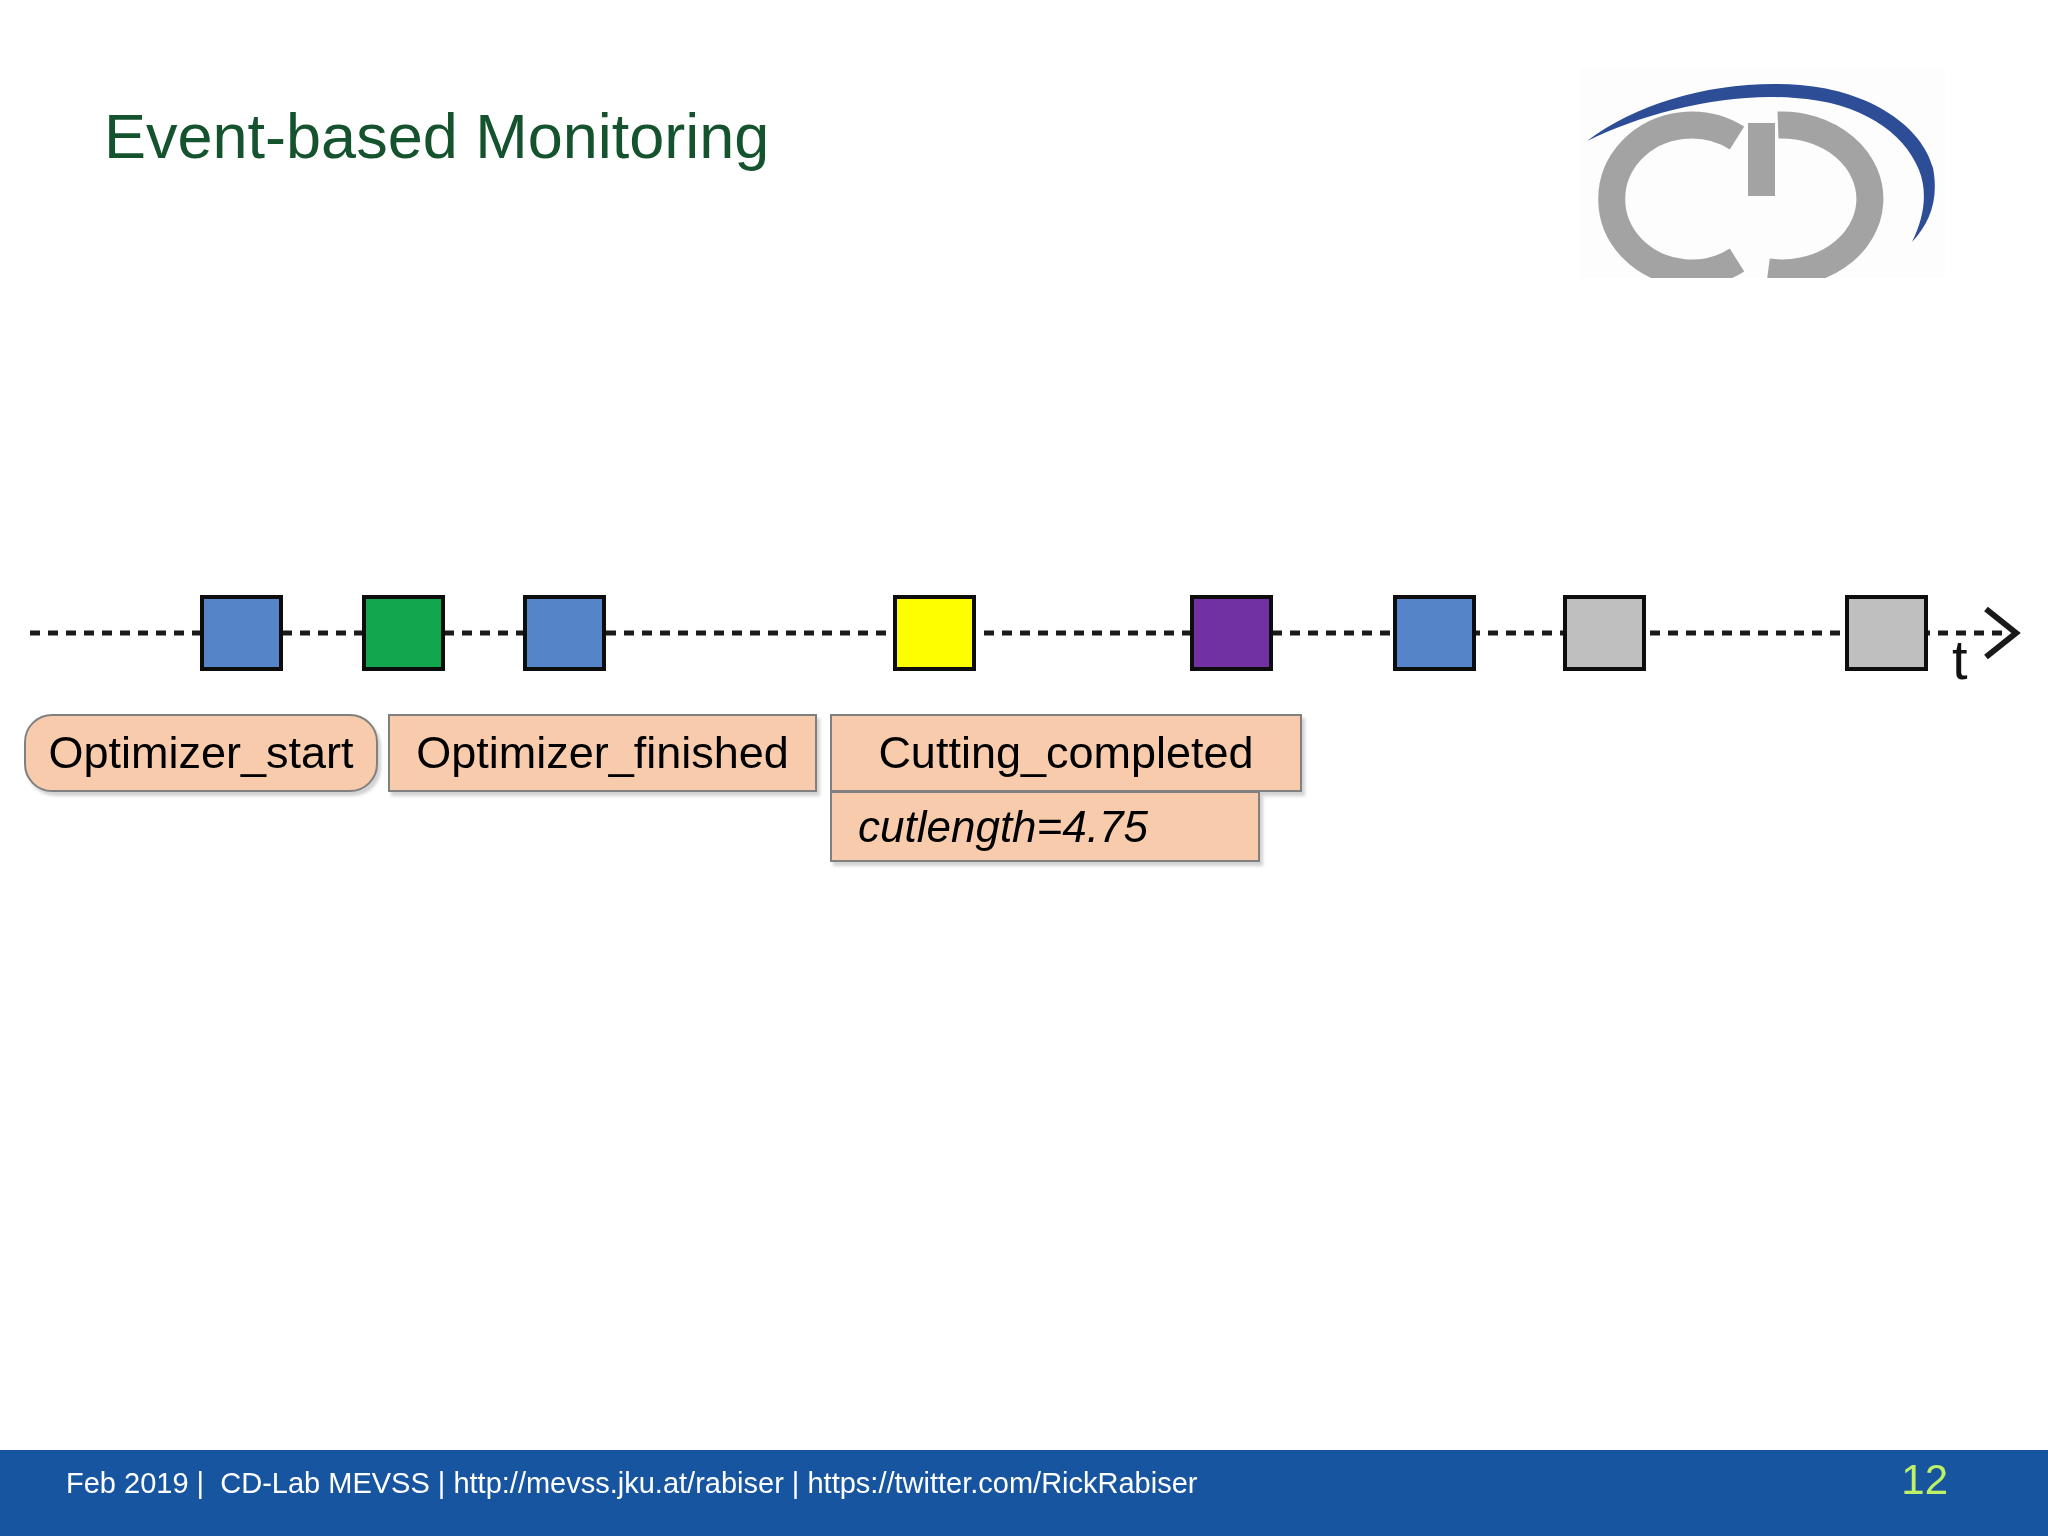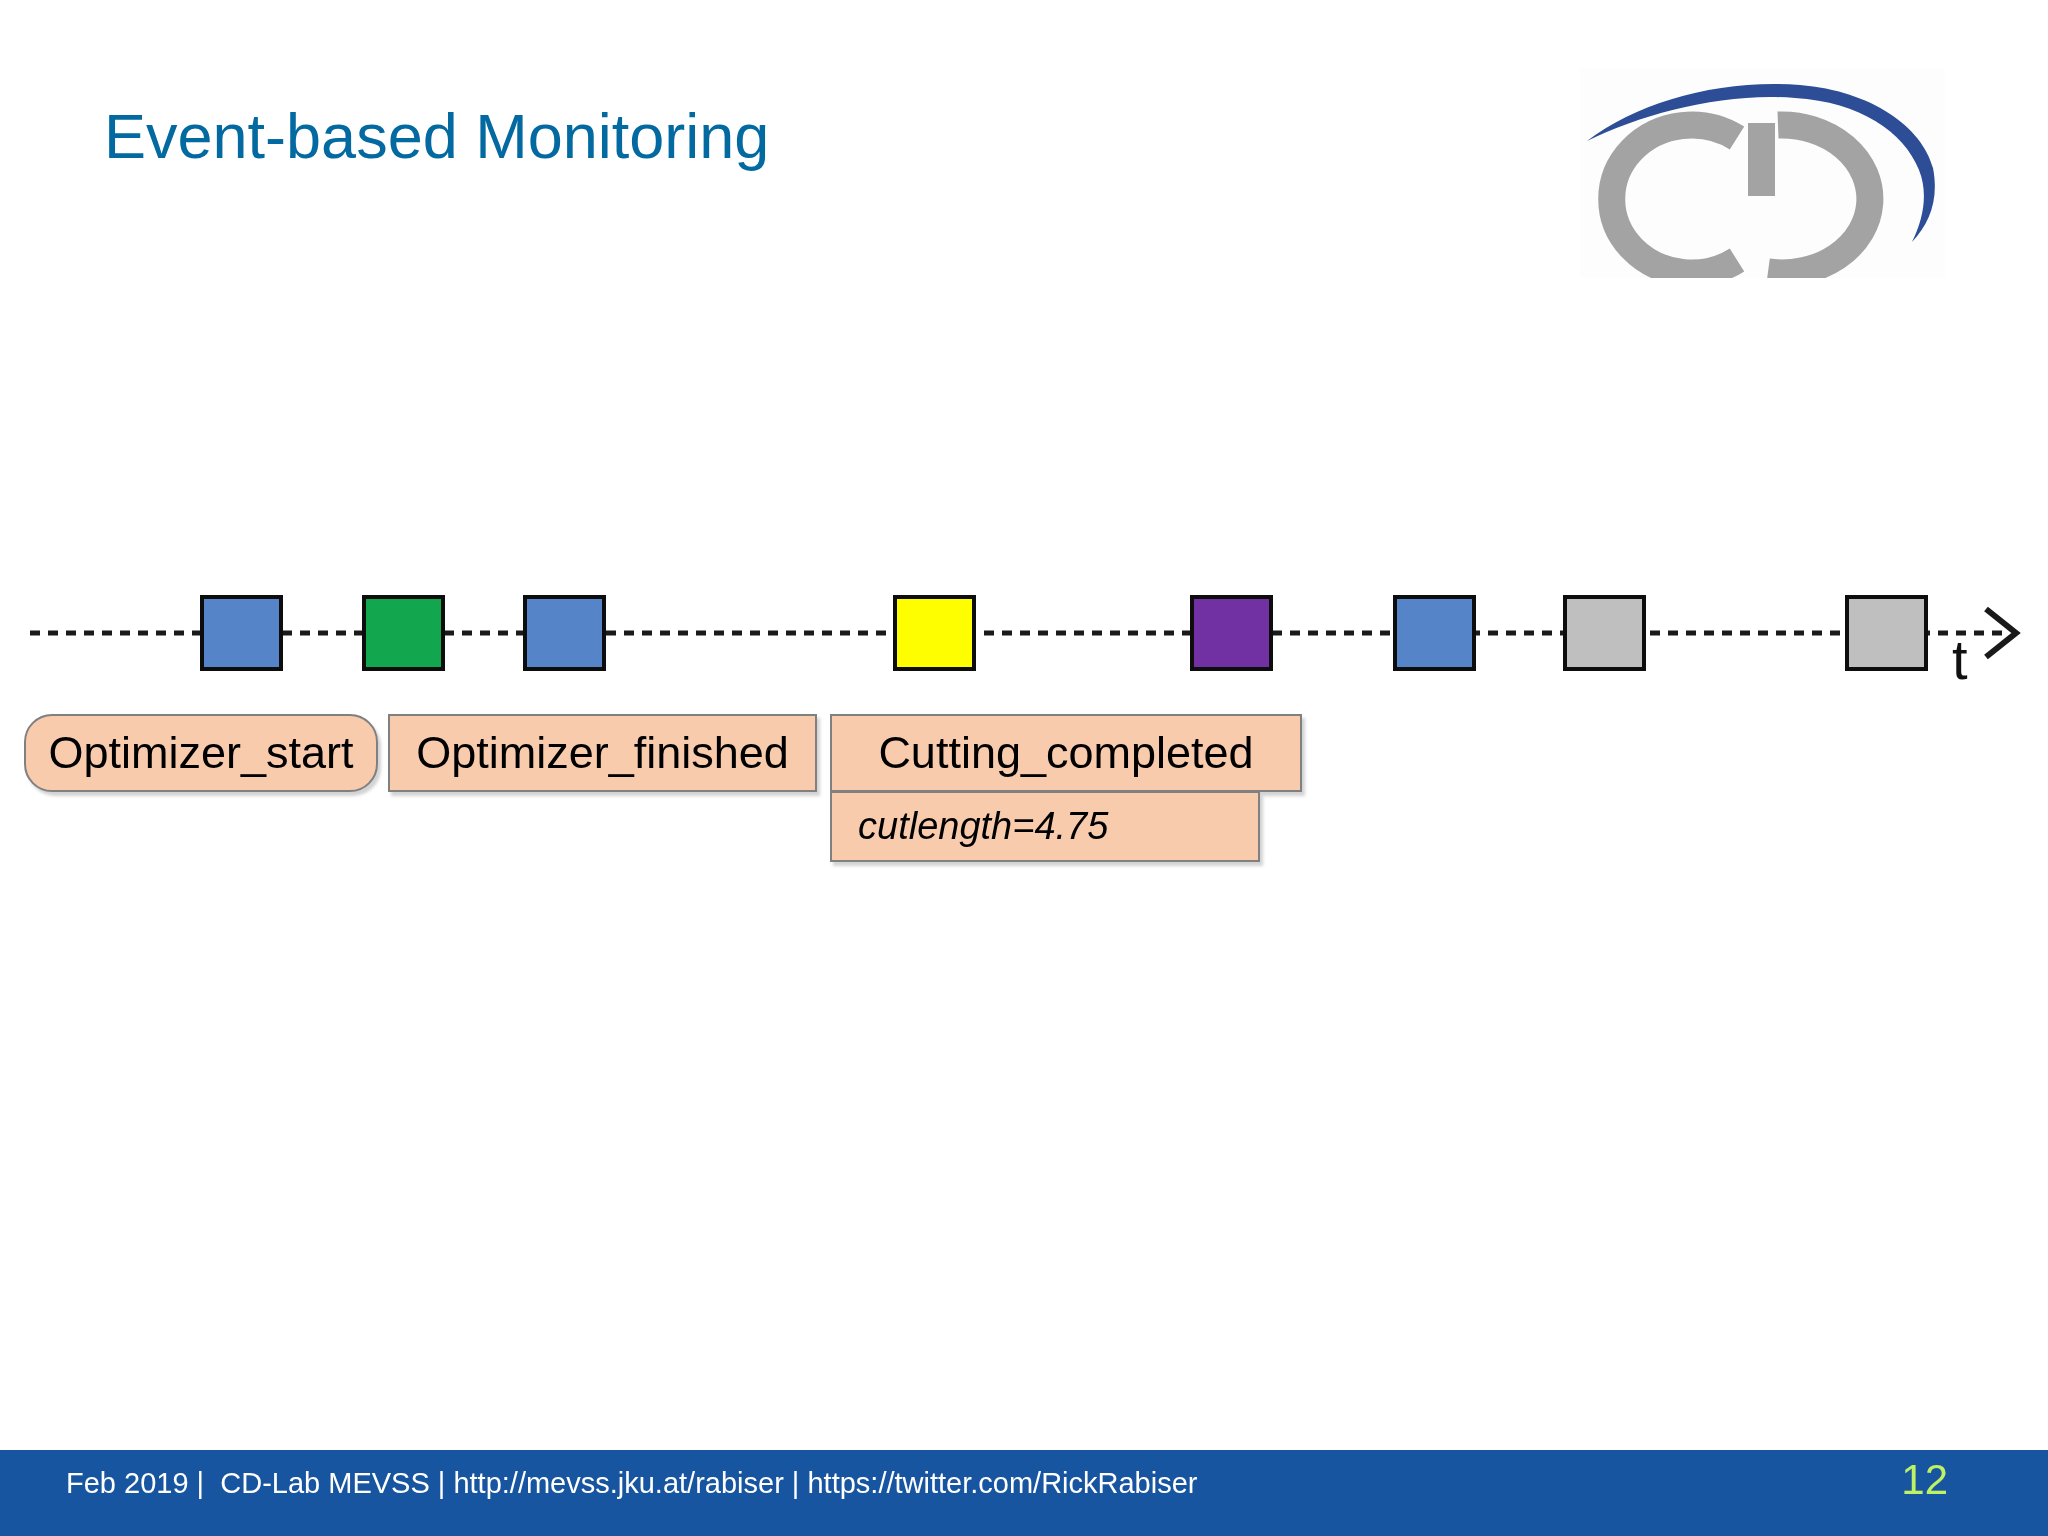--- a/index.html
+++ b/index.html
@@ -17,21 +17,21 @@
   }
 
   
   .title {
     position: absolute;
     left: 104px;
     top: 100px;
     font-size: 63px;
     font-weight: 400;
     letter-spacing: 0px;
-    color: #0369a1;
+    color: #14532d;
     white-space: nowrap;
   }
 
   
   .logo-box {
     position: absolute;
     left: 1580px;
     top: 68px;
     width: 365px;
     height: 210px;
@@ -99,21 +99,21 @@
     height: 70px;
     box-sizing: border-box;
     background: #f8cbad;
     border: 2px solid #808080;
     border-top: 1px solid #808080;
     box-shadow: 3px 4px 3px rgba(130,130,130,0.35);
     display: flex;
     align-items: center;
     justify-content: flex-start;
     padding-left: 26px;
-    font-size: 38px;
+    font-size: 44px;
     font-style: italic;
     color: #000000;
     white-space: nowrap;
   }
 
   
   .footer {
     position: absolute;
     left: 0;
     bottom: 0;

